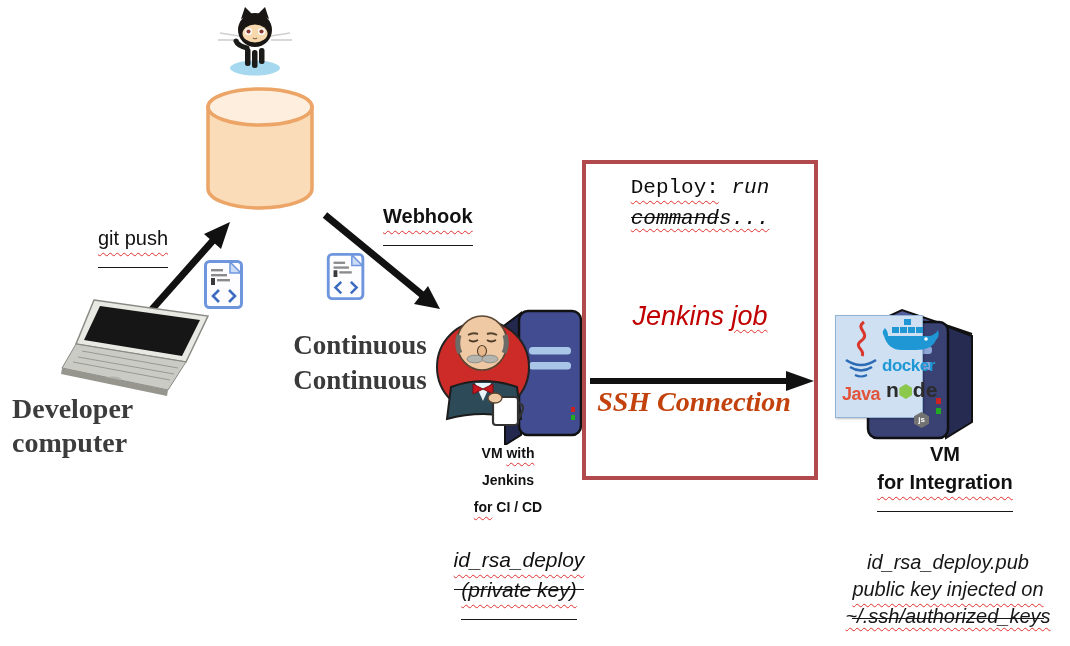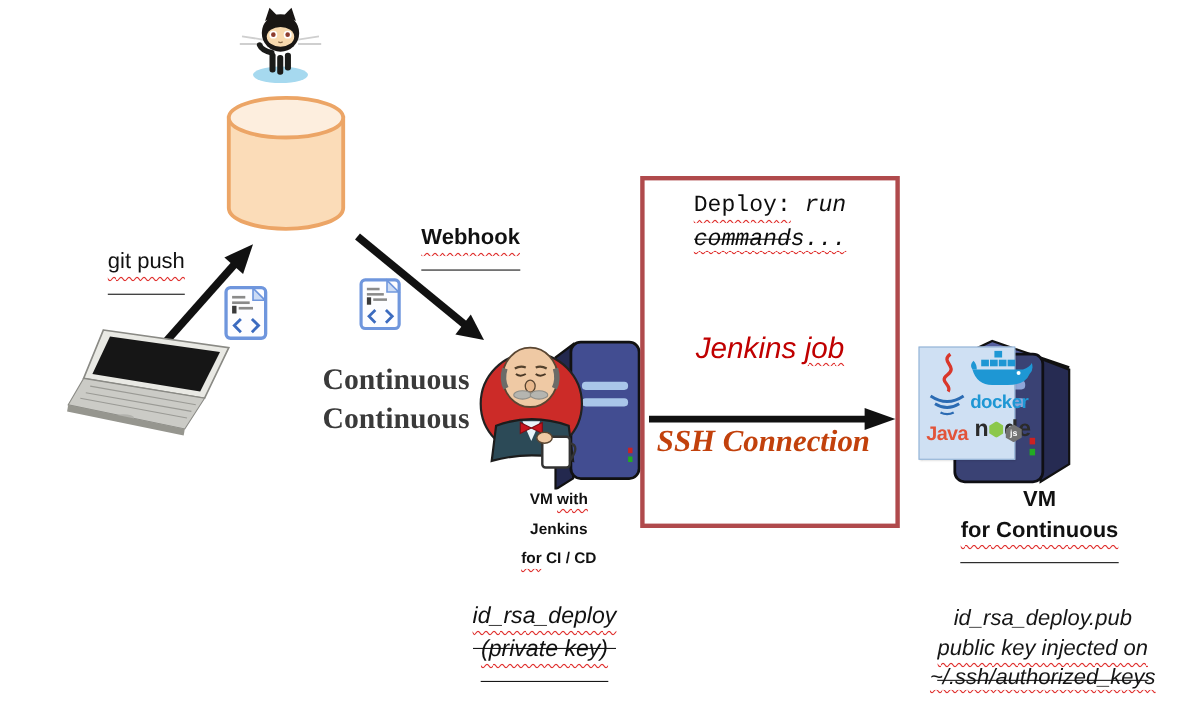--- a/index.html
+++ b/index.html
@@ -23,21 +23,21 @@
   .lbl-gitpush { left:50px; top:227px; font-size:20px;margin-left:48px; }
   .lbl-webhook { left:383px; top:205px; font-size:20px; font-weight:bold; }
   .lbl-dev { left:12px; top:392px; width:160px;
              font-family:"Liberation Serif", serif; font-weight:bold;
              font-size:28px; line-height:34px; color:#3c3c3c; }
   .lbl-ci  { left:276px; top:328px; width:168px; text-align:center;
              font-family:"Liberation Serif", serif; font-weight:bold;
              font-size:27px; line-height:35px; color:#3a3a3a; }
   .lbl-vmjenkins { left:433px; top:440px; width:150px; text-align:center;
                    font-weight:bold; font-size:14px; line-height:27px; }
-  .lbl-privkey { left:405px; top:545px; width:180px; text-align:center;
+  .lbl-privkey { left:429px; top:545px; width:180px; text-align:center;
                  font-style:italic; font-size:21px; line-height:30px; }
   .deploy-box { left:582px; top:160px; width:236px; height:320px;
                 border:4px solid #b04a4c; background:transparent; }
   .lbl-deploycmd { left:590px; top:172px; width:220px; text-align:center;
                    font-family:"Liberation Mono", monospace; font-size:21px;
                    line-height:31px; color:#0d0d0d; }
   .lbl-deploycmd .it { font-style:italic; }
   .lbl-jenkinsjob { left:600px; top:301px; width:200px; text-align:center;
                     font-style:italic; font-size:27px; color:#c00000; }
   .lbl-ssh { left:574px; top:386px; width:240px; text-align:center;
@@ -53,21 +53,21 @@
                 box-shadow:1px 1px 2px rgba(0,0,0,.25); }
   .java-word { position:absolute; left:6px; top:68px; font-weight:bold;
                font-size:18px; color:#e2543a; letter-spacing:-0.5px; }
   .docker-word { position:absolute; left:46px; top:40px; font-weight:bold;
                  font-size:17px; color:#1e97d4; letter-spacing:-0.5px; }
   .node-word { position:absolute; left:50px; top:62px; font-weight:bold;
                font-size:21px; color:#2b2b2b; letter-spacing:0; white-space:nowrap; }
   .hex { display:inline-block; width:13px; height:15px; background:#8cc84b;
          clip-path:polygon(50% 0,100% 27%,100% 73%,50% 100%,0 73%,0 27%);
          vertical-align:-2px; margin:0 0.5px; }
-  .js-badge { position:absolute; left:78px; top:70px; width:15px; height:16px;
+  .js-badge { position:absolute; left:78px; top:96px; width:15px; height:16px;
               background:#737373;
               clip-path:polygon(50% 0,100% 27%,100% 73%,50% 100%,0 73%,0 27%);
               color:#fff; font-size:8px; font-weight:bold; text-align:center;
               line-height:16px; font-style:normal; }
 </style>
 </head>
 <body>
 
 <div class="canvas">
 
@@ -141,20 +141,24 @@
     <polygon points="34,4 148,20 126,66 16,48" fill="#e9e9e4" stroke="#8a8a85" stroke-width="1.5"></polygon>
     <polygon points="40,10 140,24 122,60 24,44" fill="#161616"></polygon>
     <polygon points="16,48 126,66 108,94 2,72" fill="#cbcbc6" stroke="#8a8a85" stroke-width="1"></polygon>
     <line x1="22" y1="55" x2="118" y2="72" stroke="#9a9a95" stroke-width="1"></line>
     <line x1="18" y1="61" x2="114" y2="78" stroke="#9a9a95" stroke-width="1"></line>
     <line x1="13" y1="66" x2="110" y2="84" stroke="#9a9a95" stroke-width="1"></line>
     <ellipse cx="52" cy="84" rx="10" ry="3.5" fill="#b2b2ad"></ellipse>
     <polygon points="2,72 108,94 107,100 1,78" fill="#96968f"></polygon>
   </svg>
 
+  <div class="abs lbl-dev">
+    <div>Developer</div>
+    <div>computer</div>
+  </div>
 
   <div class="abs lbl-ci">
     <div>Continuous</div>
     <div>Continuous</div>
   </div>
 
   <svg class="abs" style="left:435px; top:295px;" width="152" height="150" viewBox="0 0 152 150">
 
     <g>
       <polygon points="70,30 86,18 86,140 70,150" fill="#23284e" stroke="#111" stroke-width="2"></polygon>
@@ -255,21 +259,21 @@
       <path d="M4,20 q-3,-4 1,-8 q3,3 3,8" fill="#1e97d4"></path>
     </svg>
     <span class="docker-word">docker</span>
     <span class="java-word">Java</span>
     <span class="node-word"><span>n</span><span class="hex"></span><span>de</span></span>
     <span class="js-badge">js</span>
   </div>
 
   <div class="abs lbl-vmdeploy">
     <div>VM</div>
-    <div><span class="ul"><span class="sq2">for Continuous</span></span></div>
+    <div><span class="ul"><span class="sq2">for Integration</span></span></div>
   </div>
 
   <div class="abs lbl-pubkey">
     <div>id_rsa_deploy.pub</div>
     <div><span class="ul"><span class="sq2">public key injected on</span></span></div>
     <div><span class="sq">~/.ssh/authorized_keys</span></div>
   </div>
 
 </div>
 

